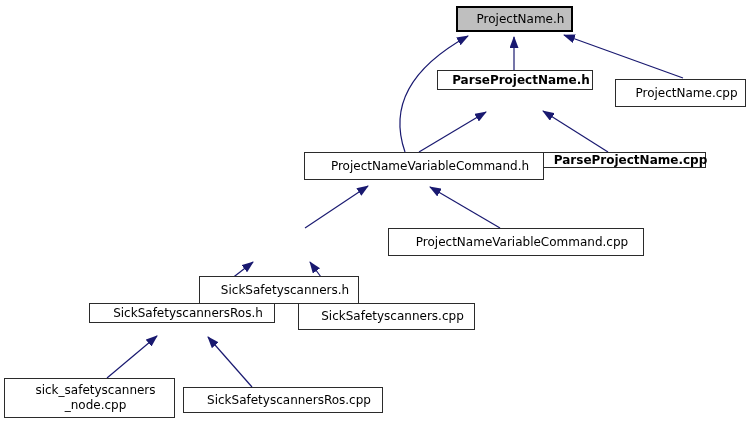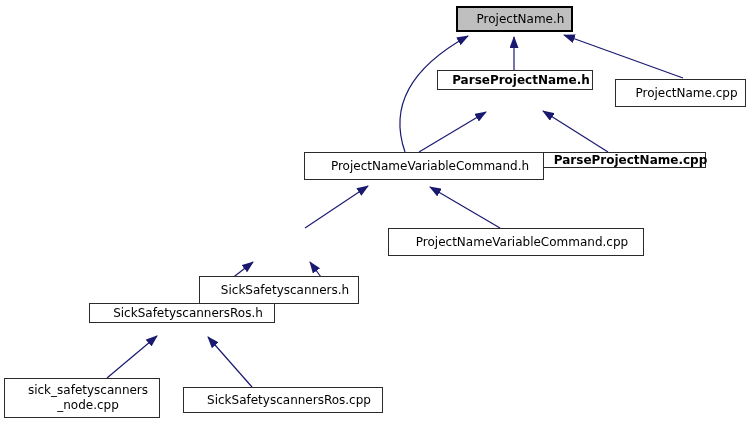--- a/index.html
+++ b/index.html
@@ -85,19 +85,20 @@
   <div class="node" style="left:278px; top:152px; width:240px; height:28px;margin-left:26px;">ProjectNameVariableCommand.h</div>
 
   <div class="node" style="left:543px; top:152px; width:163px; height:16px;font-weight:bold;">ParseProjectName.cpp</div>
 
   <div class="node" style="left:199px; top:228px; width:160px; height:28px;margin-top:48px;">SickSafetyscanners.h</div>
 
   <div class="node" style="left:388px; top:228px; width:256px; height:28px;">ProjectNameVariableCommand.cpp</div>
 
   <div class="node" style="left:89px; top:303px; width:186px; height:20px;">SickSafetyscannersRos.h</div>
 
+  <div class="node" style="left:298px; top:303px; width:177px; height:27px;">SickSafetyscanners.cpp</div>
 
-  <div class="node" style="left:4px; top:378px; width:156px; height:40px;">sick_safetyscanners
+  <div class="node" style="left:4px; top:378px; width:171px; height:40px;">sick_safetyscanners
 _node.cpp</div>
 
   <div class="node" style="left:183px; top:387px; width:200px; height:26px;">SickSafetyscannersRos.cpp</div>
 
 </div>
 
 </body></html>

